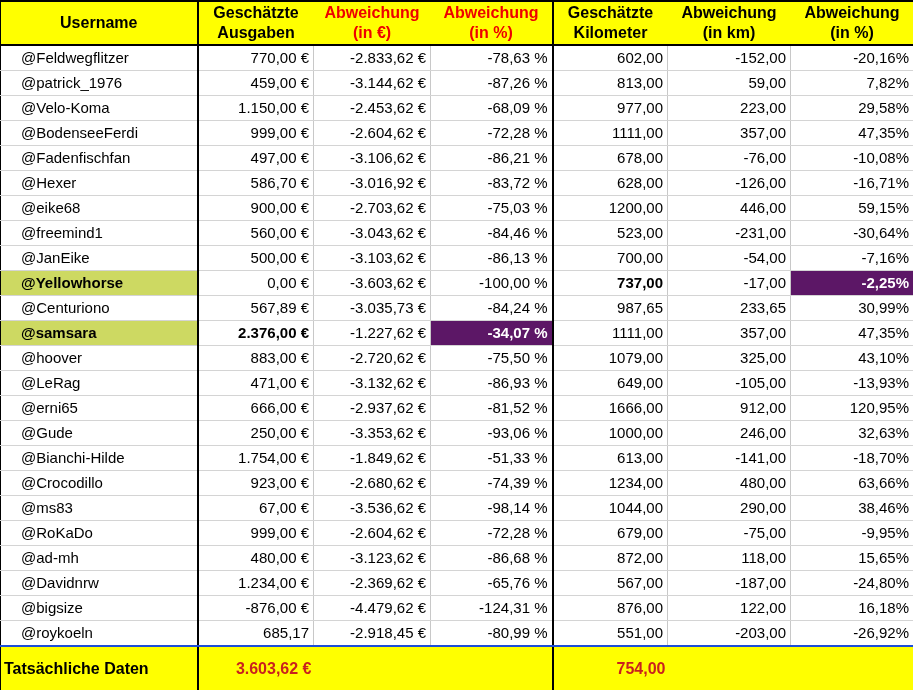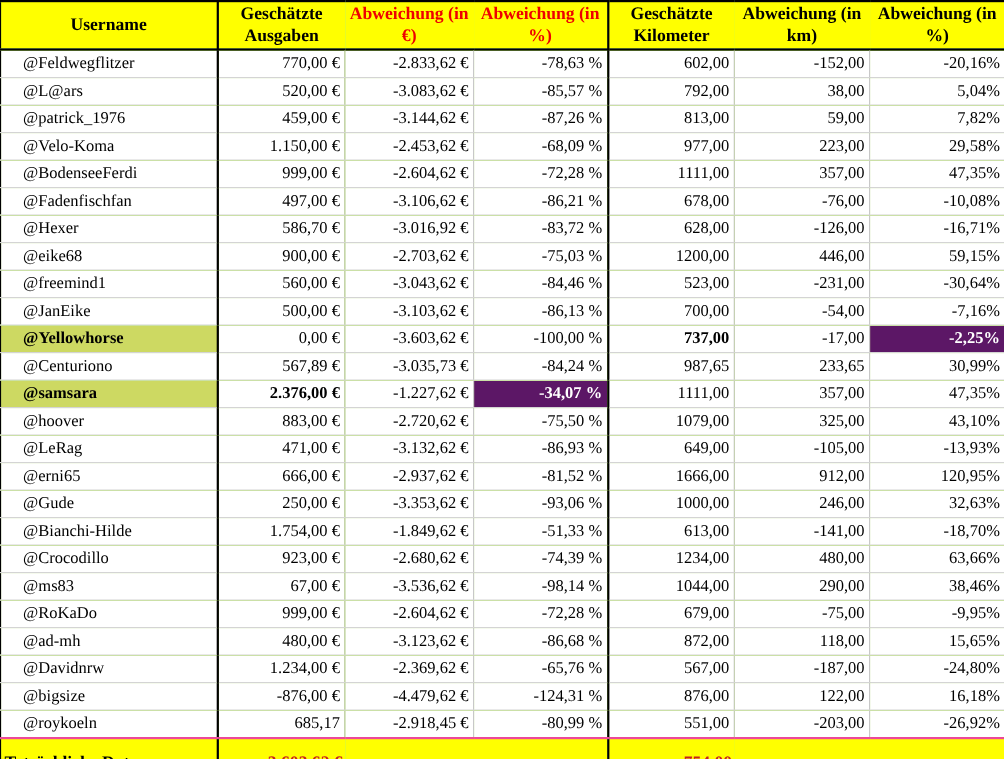--- a/index.html
+++ b/index.html
@@ -5,22 +5,21 @@
   html, body {
     margin: 0;
     padding: 0;
     background: #ffffff;
     font-family: "Liberation Sans", sans-serif;
   }
   .sheet {
     width: 913px;
     height: 690px;
     overflow: hidden;
-    background: #bef264;
-    font-family: Liberation Serif, serif;
+    background: #3b82f6;
   }
   table.estimates {
     border-collapse: collapse;
     table-layout: fixed;
     width: 913px;
     border-left: 1px solid #000000;
   }
   
   thead th {
     background: #ffff00;
@@ -43,21 +42,21 @@
     color: #000000;
     height: 22px;
     line-height: 22px;
     border-right: 1px solid #c8c8c8;
     border-bottom: 1px solid #d4d4d4;
     white-space: nowrap;
     overflow: hidden;
     vertical-align: middle;
     background: #ffffff;
   }
-  tbody.data tr:last-child td { border-bottom: 2px solid #ec4899; }
+  tbody.data tr:last-child td { border-bottom: 2px solid #1d4ed8; }
   td.user { text-align: left; padding-left: 20px; }
   td.num  { text-align: right; padding-right: 4px; }
   .thick-right { border-right: 2px solid #000000 !important; }
   .red-cell  { color: #ff0000; }
   .bold-cell { font-weight: bold; margin-top: 43px; }
   .hl-cell   { background: #cdd962 !important; font-weight: bold; }
   .purple-cell {
     background: #5c1766 !important;
     color: #ffffff !important;
     font-weight: bold;
@@ -110,29 +109,20 @@
         <tr>
           <td class="user thick-right">@Feldwegflitzer</td>
           <td class="num">770,00 €</td>
           <td class="num red-cell">-2.833,62 €</td>
           <td class="num thick-right">-78,63 %</td>
           <td class="num">602,00</td>
           <td class="num">-152,00</td>
           <td class="num">-20,16%</td>
         </tr>
         <tr>
-          <td class="user thick-right">@L@ars</td>
-          <td class="num">520,00 €</td>
-          <td class="num red-cell">-3.083,62 €</td>
-          <td class="num thick-right">-85,57 %</td>
-          <td class="num">792,00</td>
-          <td class="num">38,00</td>
-          <td class="num">5,04%</td>
-        </tr>
-        <tr>
           <td class="user thick-right">@patrick_1976</td>
           <td class="num">459,00 €</td>
           <td class="num red-cell">-3.144,62 €</td>
           <td class="num thick-right">-87,26 %</td>
           <td class="num">813,00</td>
           <td class="num">59,00</td>
           <td class="num">7,82%</td>
         </tr>
         <tr>
           <td class="user thick-right">@Velo-Koma</td>

